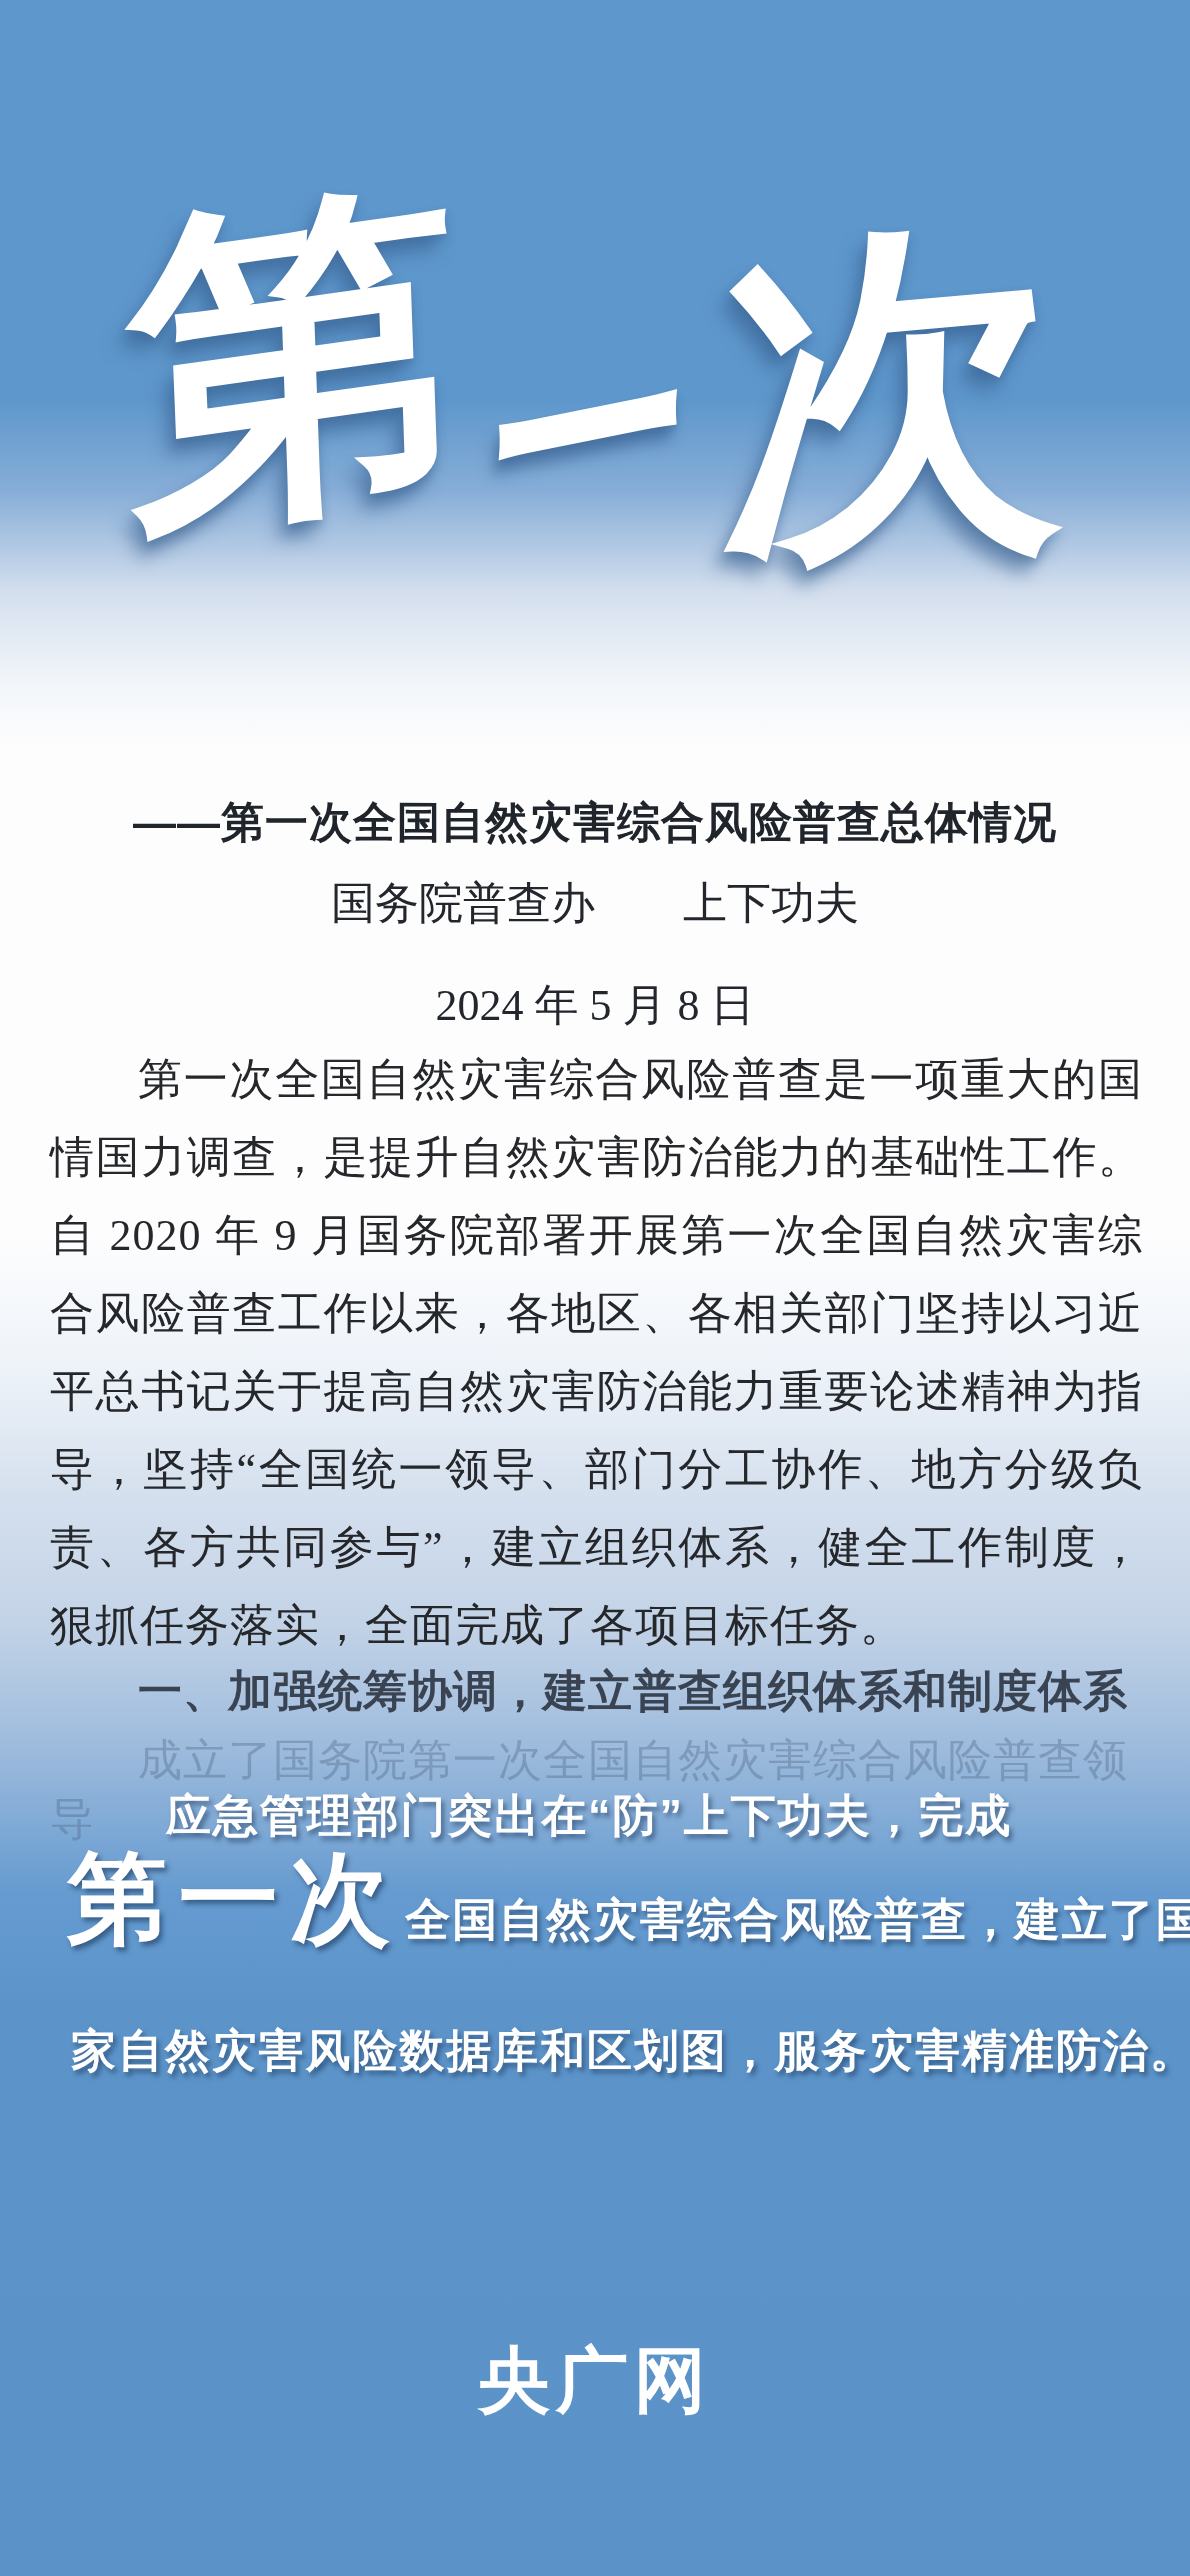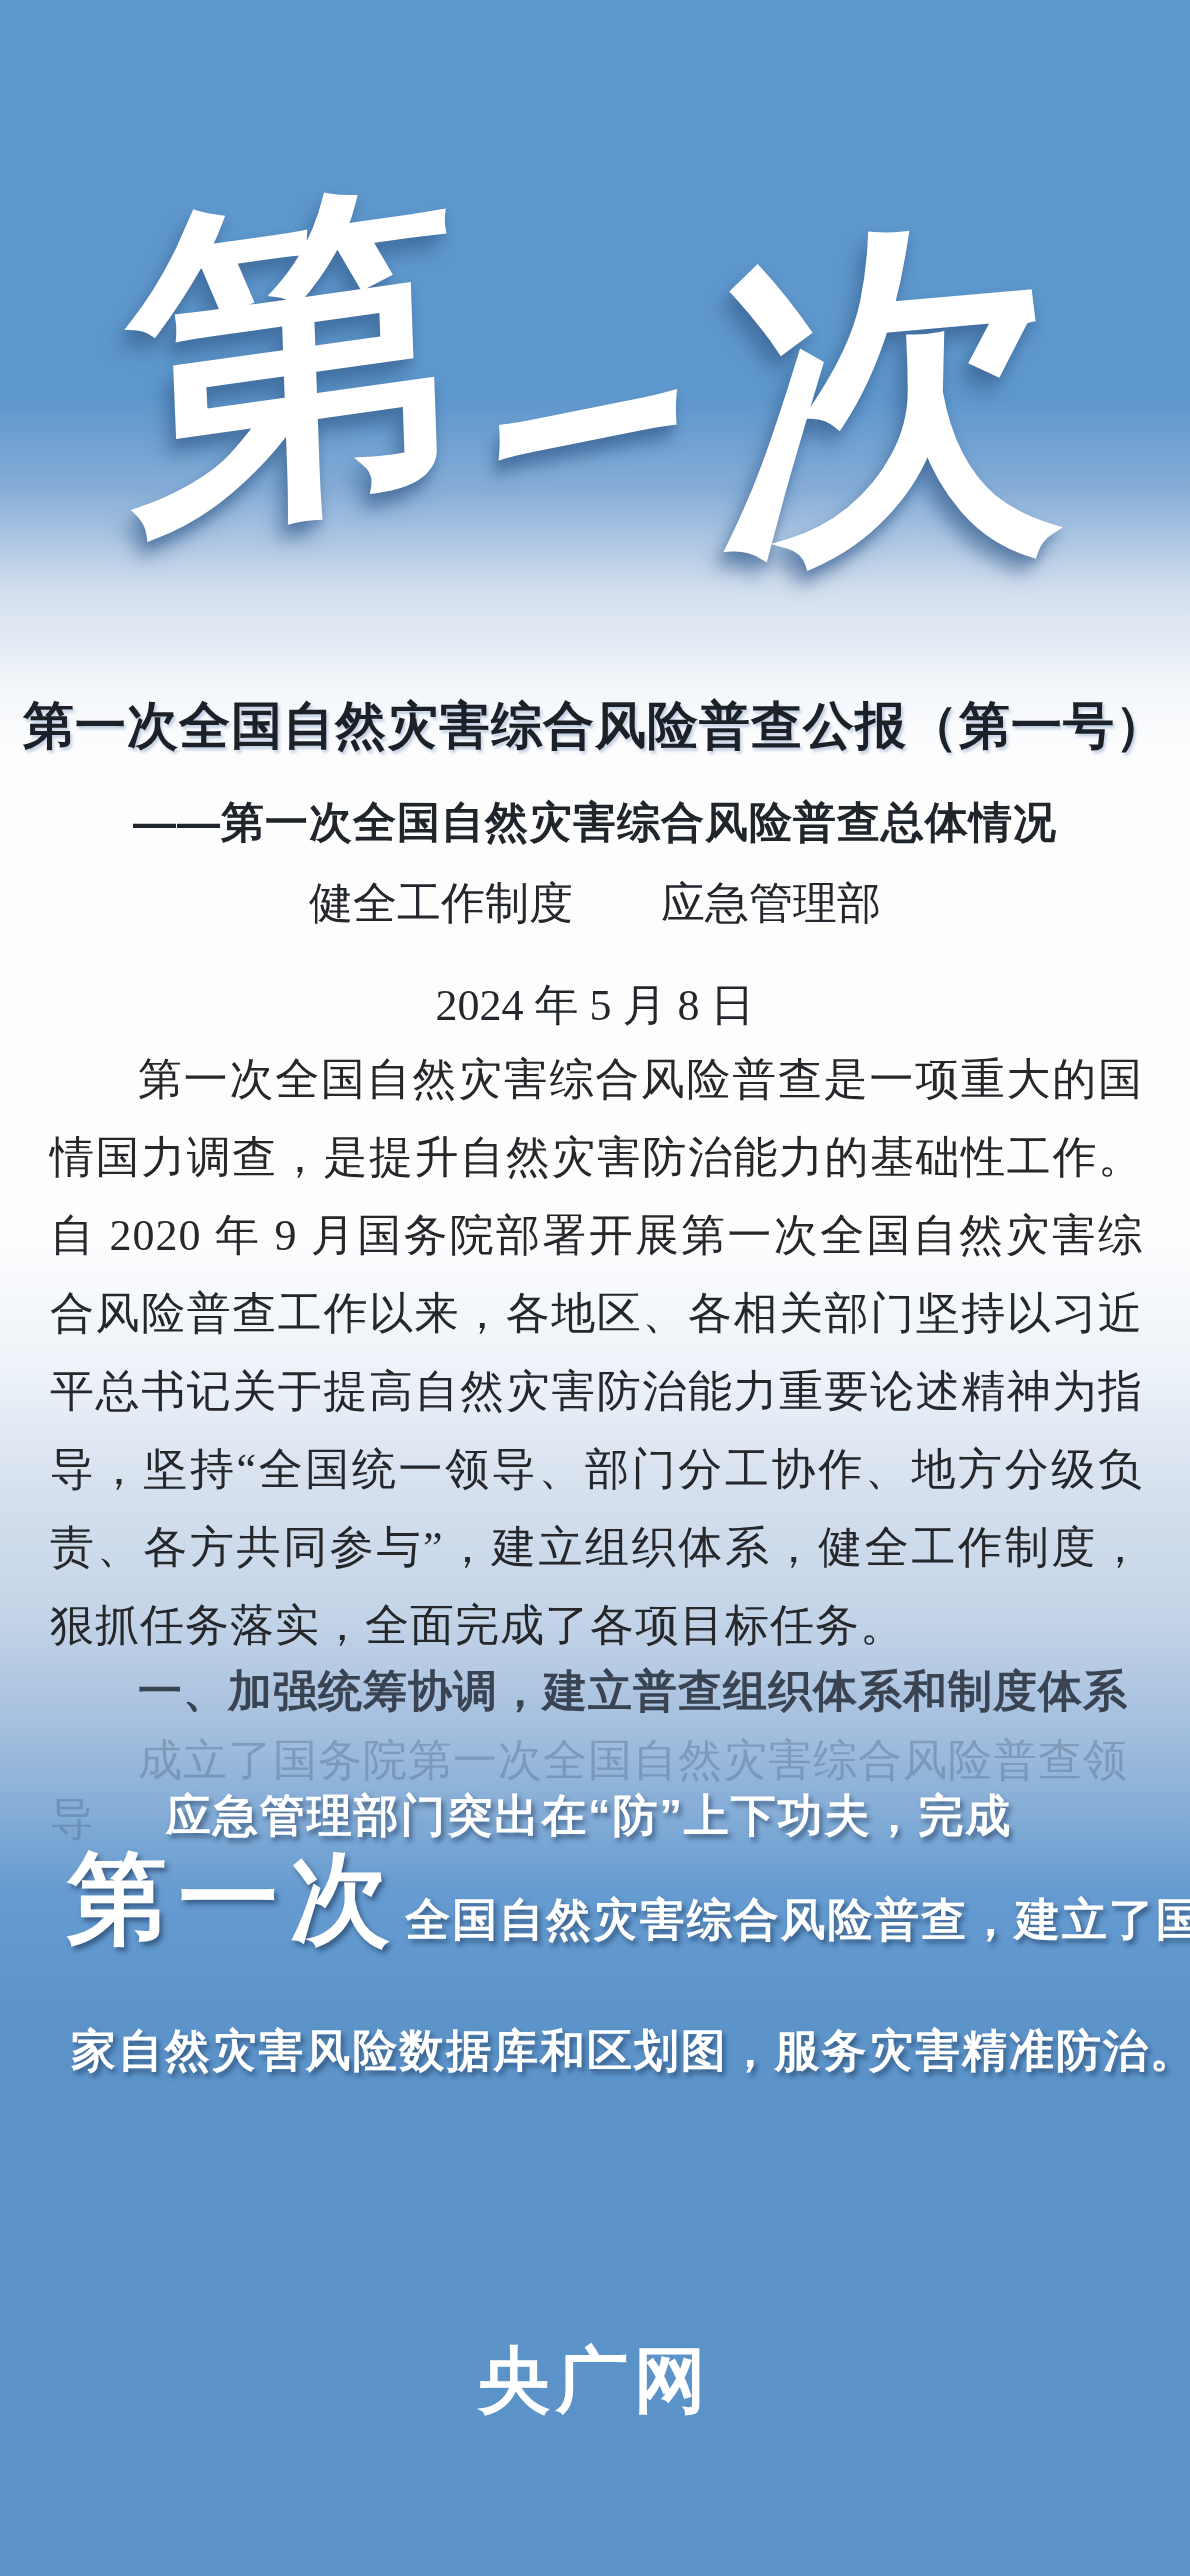--- a/index.html
+++ b/index.html
@@ -157,23 +157,22 @@
 <body>
 
 <div class="poster">
 
   <div class="calligraphy">
     <span class="cal-char cal-1">第</span>
     <span class="cal-char cal-2">一</span>
     <span class="cal-char cal-3">次</span>
   </div>
 
-  <h1 class="doc-title">第一次全国自然灾害综合风险普查公报（第一号）</h1>
   <h2 class="doc-subtitle">——第一次全国自然灾害综合风险普查总体情况</h2>
-  <div class="doc-agencies">健全工作制度　　应急管理部</div>
+  <div class="doc-agencies">国务院普查办　　上下功夫</div>
   <div class="doc-date">2024 年 5 月 8 日</div>
 
   <p class="doc-body">第一次全国自然灾害综合风险普查是一项重大的国情国力调查，是提升自然灾害防治能力的基础性工作。自 2020 年 9 月国务院部署开展第一次全国自然灾害综合风险普查工作以来，各地区、各相关部门坚持以习近平总书记关于提高自然灾害防治能力重要论述精神为指导，坚持“全国统一领导、部门分工协作、地方分级负责、各方共同参与”，建立组织体系，健全工作制度，狠抓任务落实，全面完成了各项目标任务。</p>
   <div class="doc-heading">一、加强统筹协调，建立普查组织体系和制度体系</div>
   <div class="doc-faded">成立了国务院第一次全国自然灾害综合风险普查领导</div>
 
   <div class="hl hl-1">应急管理部门突出在“防”上下功夫，完成</div>
   <div class="hl hl-2">
     <span class="hl-big">第一次</span>
     <span class="hl-rest">全国自然灾害综合风险普查，建立了国</span>

